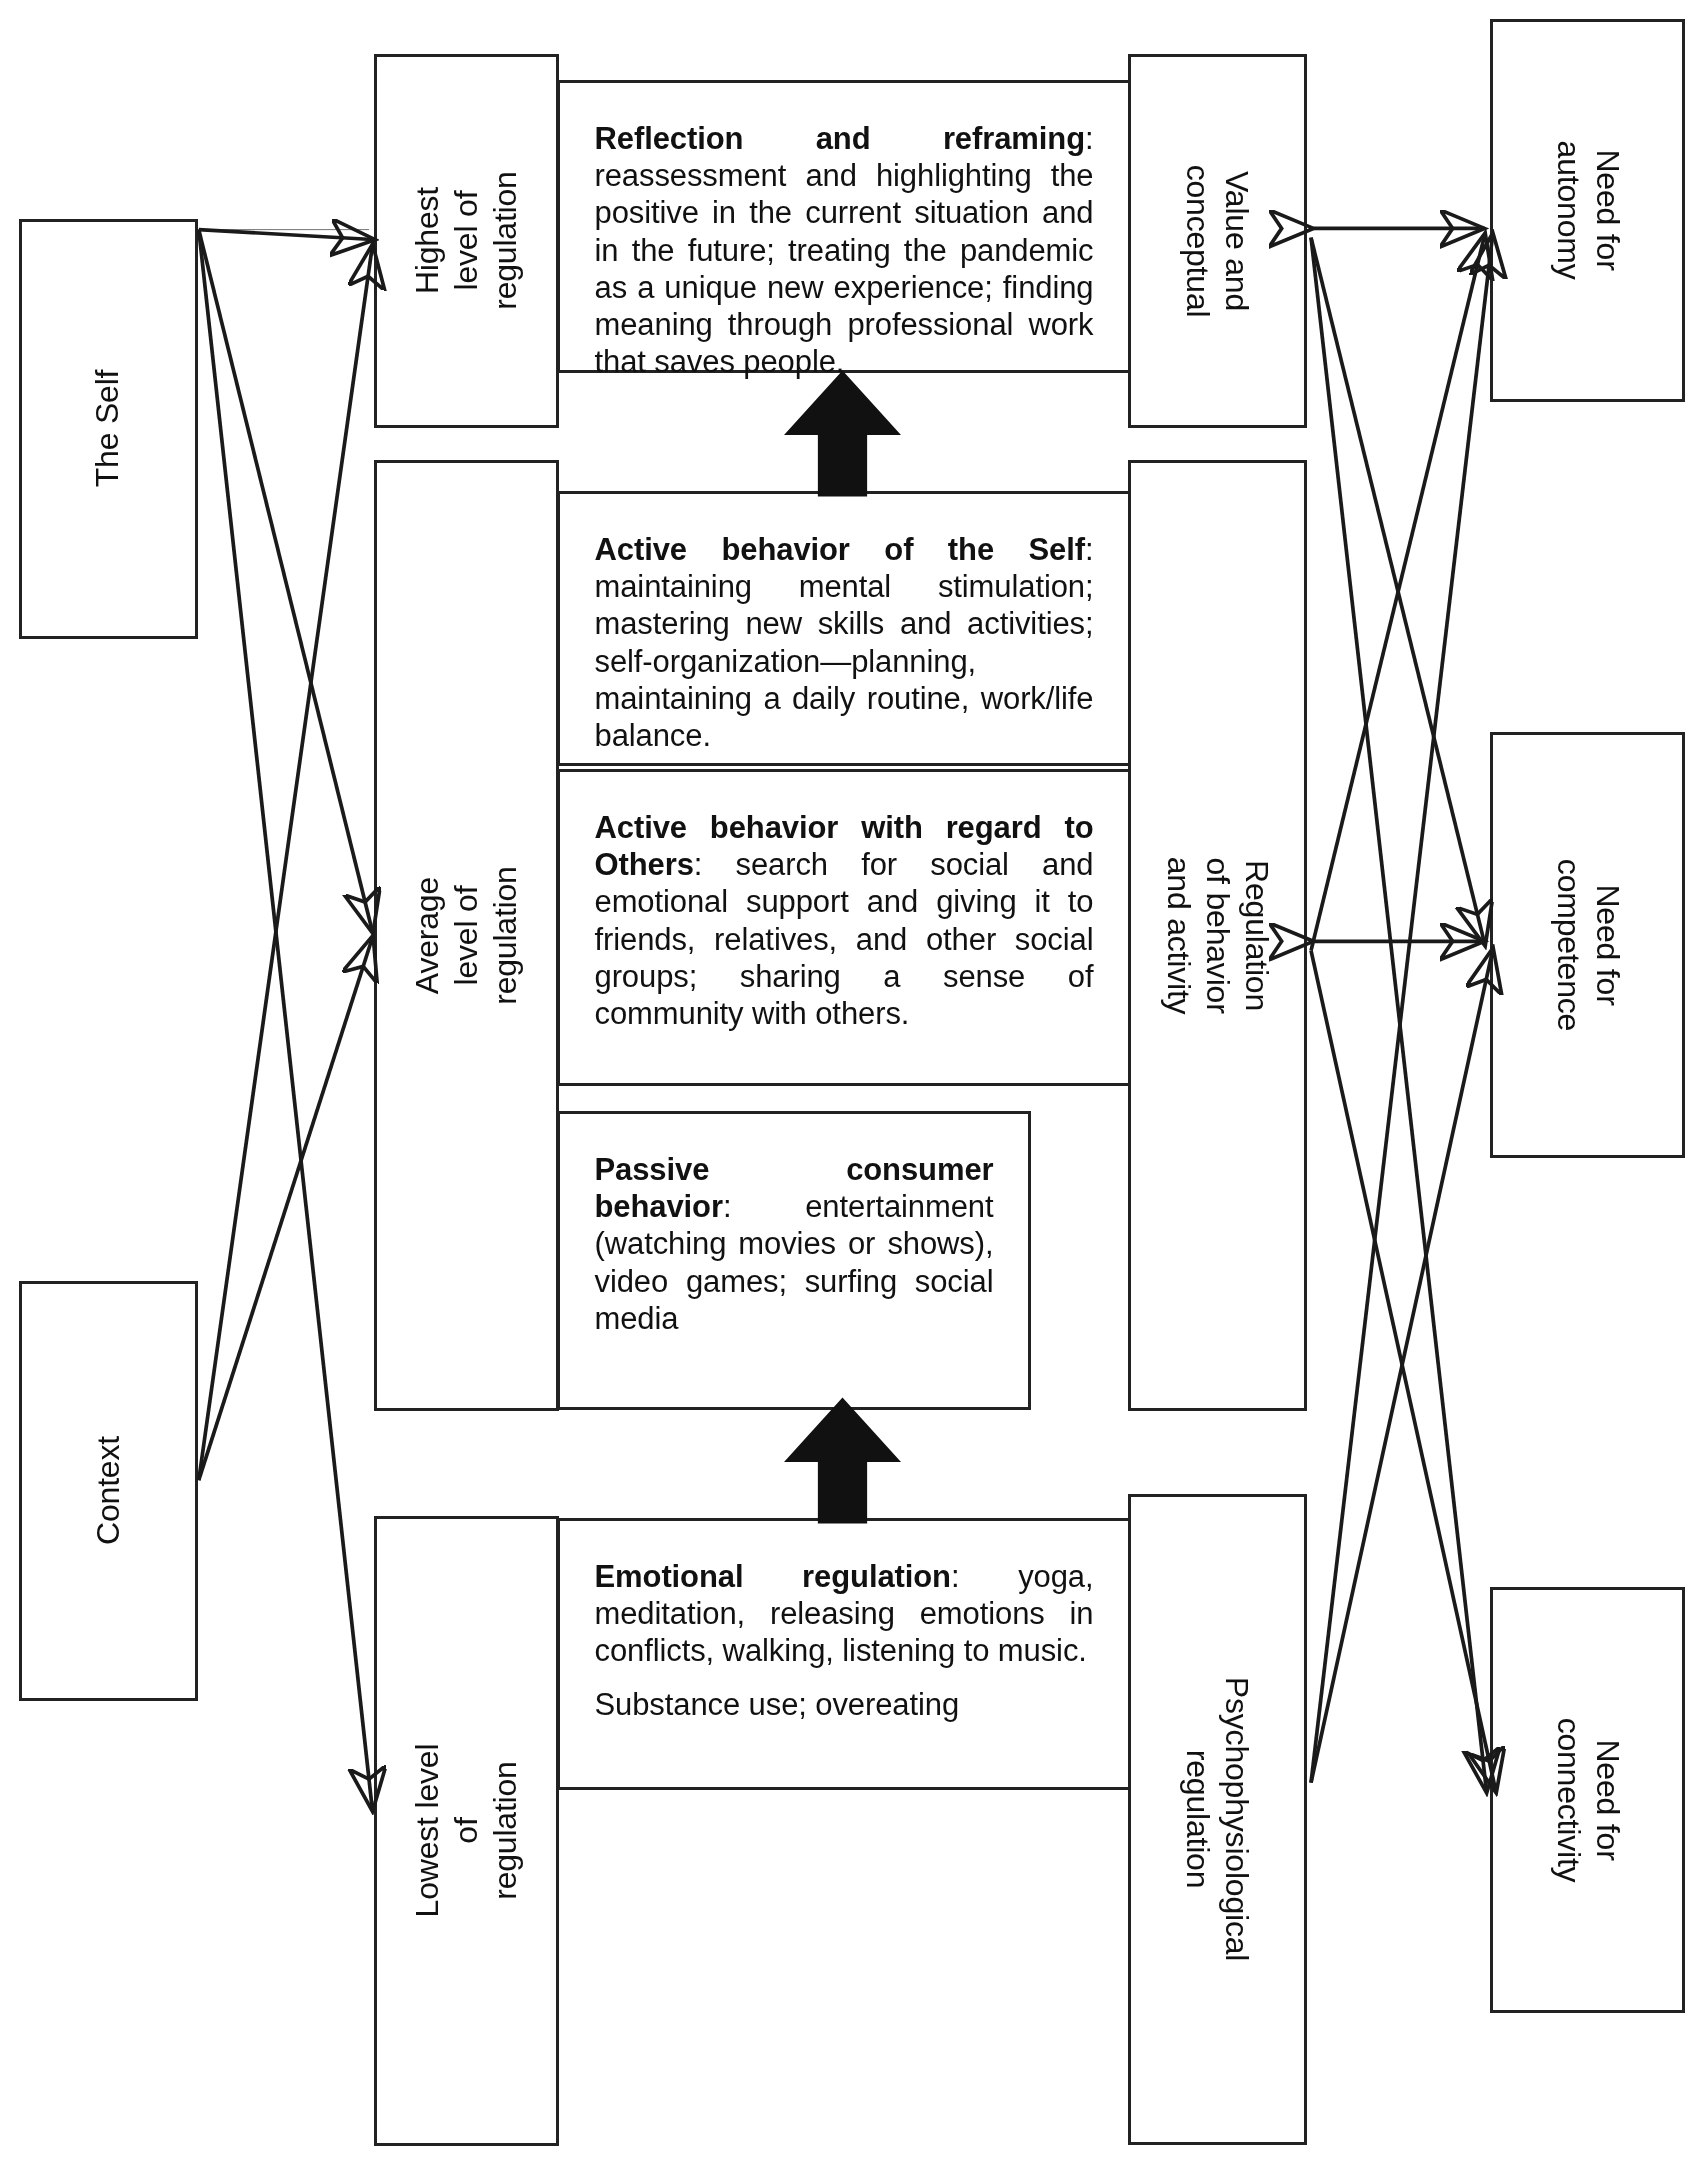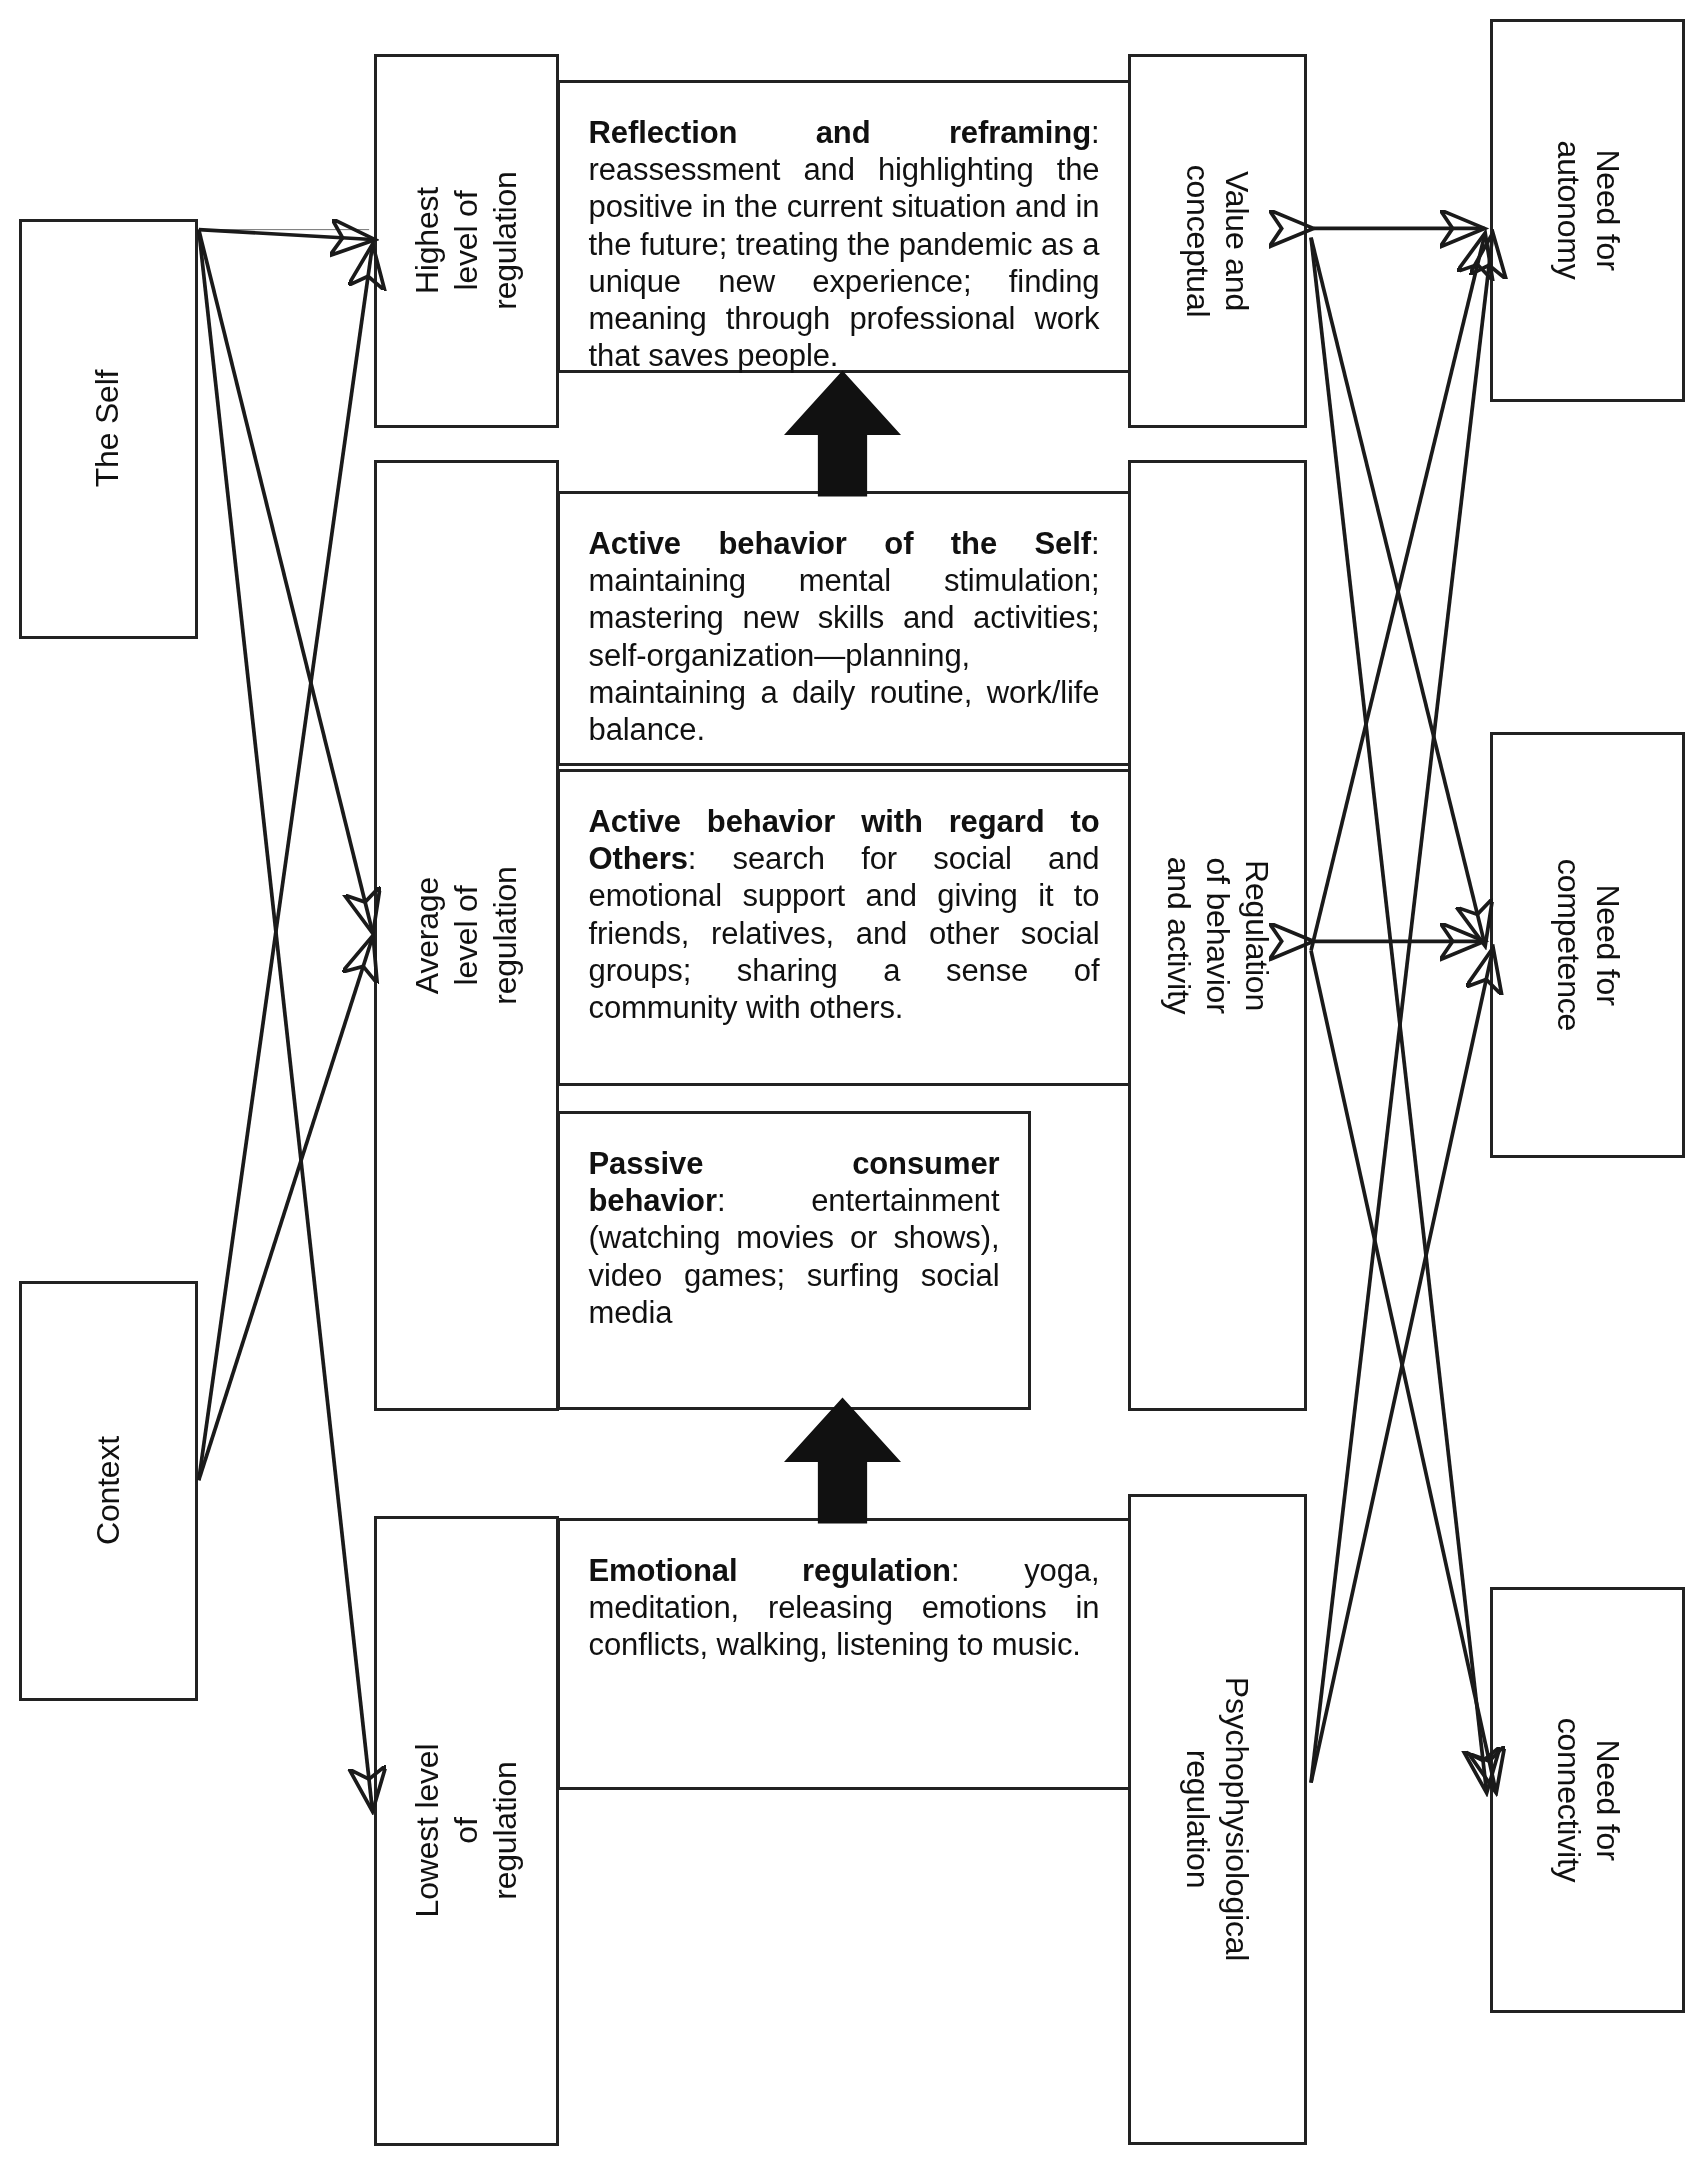--- a/index.html
+++ b/index.html
@@ -48,21 +48,21 @@
 
   
   .panel {
     position: absolute;
     box-sizing: border-box;
     border: 3.1px solid #222222;
     background: #ffffff;
     padding: 21px 18.5px 12.3px 18.5px;
   }
   .panel p {
-    margin: 10px;
+    margin: 16px;
     font-size: 31px;
     line-height: 1.20;
     text-align: justify;
     text-justify: inter-word;
     hyphens: none;
     letter-spacing: -0.1px;
   }
   .panel p.noj { text-align: left; }
   .panel b { font-weight: 700; }
 
@@ -120,20 +120,21 @@
   <div class="panel" style="left:557px; top:769px; width:574px; height:317px;">
     <p><b>Active behavior with regard to Others</b><span>: search for social and emotional support and giving it to friends, relatives, and other social groups; sharing a sense of community with others.</span></p>
   </div>
 
   <div class="panel" style="left:557px; top:1111px; width:474px; height:299px;">
     <p><b>Passive consumer behavior</b><span>: entertainment (watching movies or shows), video games; surfing social media</span></p>
   </div>
 
   <div class="panel" style="left:557px; top:1518px; width:574px; height:272px;">
     <p><b>Emotional regulation</b><span>: yoga, meditation, releasing emotions in conflicts, walking, listening to music.</span></p>
+    <p class="noj" style="margin-top:1.2px;">Substance use; overeating</p>
   </div>
 
 
   <div class="box vbox rot-cw" style="left:1128px; top:54px; width:179px; height:374px;">
     <span class="vlabel">Value and
 conceptual</span>
   </div>
 
   <div class="box vbox rot-cw" style="left:1128px; top:460px; width:179px; height:951px;">
     <span class="vlabel">Regulation of behavior

